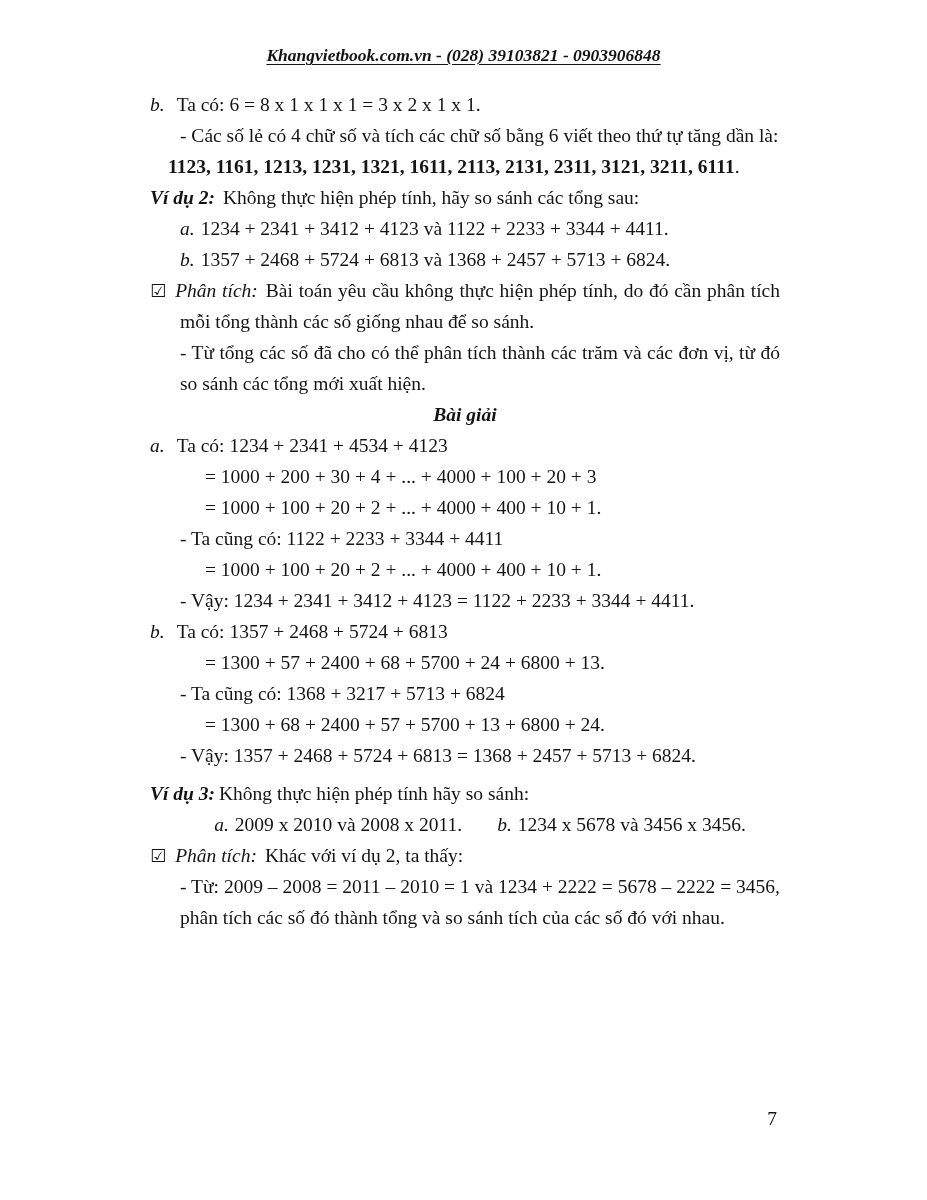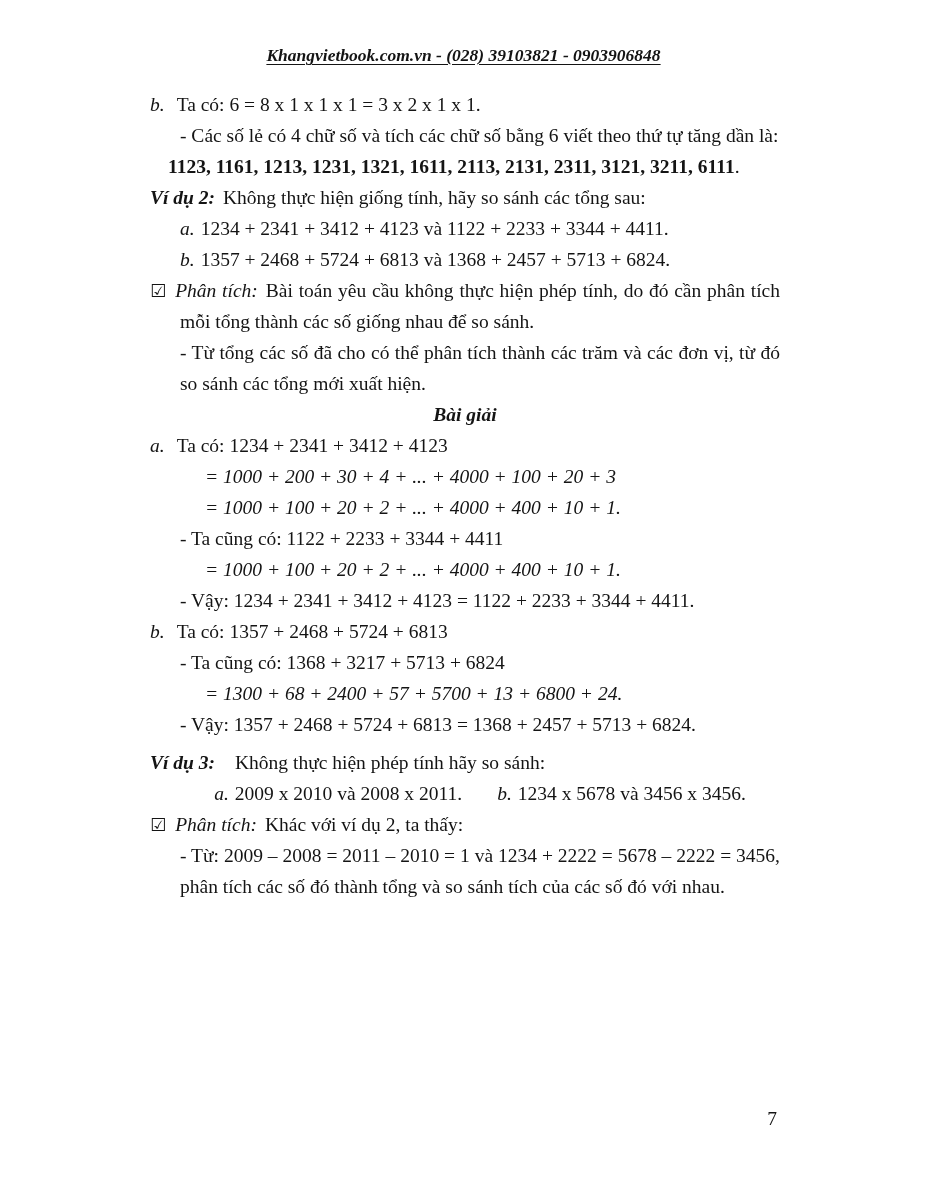--- a/index.html
+++ b/index.html
@@ -41,21 +41,21 @@
       text-align: justify;
       line-height: 31px;
     }
     .center { text-align: center; }
     .bold { font-weight: bold; }
     .bolditalic { font-weight: bold; font-style: italic; }
     .italic { font-style: italic; }
     .indent-18 { padding-left: 18px; }
     .indent-25 { padding-left: 25px; }
     .indent-30 { padding-left: 30px; }
-    .indent-55 { padding-left: 55px; font-style: italic; }
+    .indent-55 { padding-left: 55px; }
     .hang-check {
       padding-left: 30px;
       text-indent: -30px;
     }
     .item-label {
       font-style: italic;
       margin-right: 12px;
     }
     .checkbox {
       font-family: "DejaVu Sans", sans-serif;
@@ -86,48 +86,49 @@
 
   <div class="content">
 
 
     <p class="p"><span class="item-label">b.</span><span>Ta có: 6 = 8 x 1 x 1 x 1 = 3 x 2 x 1 x 1.</span></p>
 
     <p class="p indent-30">- Các số lẻ có 4 chữ số và tích các chữ số bằng 6 viết theo thứ tự tăng dần là:</p>
 
     <p class="p indent-18"><span class="bold">1123, 1161, 1213, 1231, 1321, 1611, 2113, 2131, 2311, 3121, 3211, 6111</span><span>.</span></p>
 
-    <p class="p"><span class="bolditalic" style="margin-right:8px;">Ví dụ 2:</span><span>Không thực hiện giống tính, hãy so sánh các tổng sau:</span></p>
+    <p class="p"><span class="bolditalic" style="margin-right:8px;">Ví dụ 2:</span><span>Không thực hiện phép tính, hãy so sánh các tổng sau:</span></p>
 
     <p class="p indent-30"><span class="italic" style="margin-right:6px;">a.</span><span>1234 + 2341 + 3412 + 4123 và 1122 + 2233 + 3344 + 4411.</span></p>
 
     <p class="p indent-30"><span class="italic" style="margin-right:6px;">b.</span><span>1357 + 2468 + 5724 + 6813 và 1368 + 2457 + 5713 + 6824.</span></p>
 
     <p class="p hang-check"><span class="checkbox">☑</span><span class="label-italic">Phân tích:</span><span>Bài toán yêu cầu không thực hiện phép tính, do đó cần phân tích mỗi tổng thành các số giống nhau để so sánh.</span></p>
 
 
     <p class="p indent-30">- Từ tổng các số đã cho có thể phân tích thành các trăm và các đơn vị, từ đó so sánh các tổng mới xuất hiện.</p>
 
     <p class="p center bolditalic">Bài giải</p>
 
-    <p class="p"><span class="item-label">a.</span><span>Ta có: 1234 + 2341 + 3412 + 4123</span></p>
+    <p class="p"><span class="item-label">a.</span><span>Ta có: 1234 + 2341 + 4534 + 4123</span></p>
 
     <p class="p indent-55">= 1000 + 200 + 30 + 4 + ... + 4000 + 100 + 20 + 3</p>
     <p class="p indent-55">= 1000 + 100 + 20 + 2 + ... + 4000 + 400 + 10 + 1.</p>
     <p class="p indent-30">- Ta cũng có: 1122 + 2233 + 3344 + 4411</p>
     <p class="p indent-55">= 1000 + 100 + 20 + 2 + ... + 4000 + 400 + 10 + 1.</p>
     <p class="p indent-30">- Vậy: 1234 + 2341 + 3412 + 4123 = 1122 + 2233 + 3344 + 4411.</p>
 
     <p class="p"><span class="item-label">b.</span><span>Ta có: 1357 + 2468 + 5724 + 6813</span></p>
 
+    <p class="p indent-55">= 1300 + 57 + 2400 + 68 + 5700 + 24 + 6800 + 13.</p>
     <p class="p indent-30">- Ta cũng có: 1368 + 3217 + 5713 + 6824</p>
     <p class="p indent-55">= 1300 + 68 + 2400 + 57 + 5700 + 13 + 6800 + 24.</p>
     <p class="p indent-30">- Vậy: 1357 + 2468 + 5724 + 6813 = 1368 + 2457 + 5713 + 6824.</p>
 
-    <p class="p mt-sm"><span class="bolditalic" style="margin-right:20px;">Ví dụ 3:</span><span>Không thực hiện phép tính hãy so sánh:</span></p>
+    <p class="p mt-sm"><span class="bolditalic" style="margin-right:4px;">Ví dụ 3:</span><span>Không thực hiện phép tính hãy so sánh:</span></p>
 
     <p class="p indent-30" style="text-align:center;"><span class="italic" style="margin-right:6px;">a.</span><span>2009 x 2010 và 2008 x 2011.</span><span class="italic col-b" style="margin-right:6px;">b.</span><span>1234 x 5678 và 3456 x 3456.</span></p>
 
     <p class="p hang-check"><span class="checkbox">☑</span><span class="label-italic">Phân tích:</span><span>Khác với ví dụ 2, ta thấy:</span></p>
 
     <p class="p indent-30">- Từ: 2009 – 2008 = 2011 – 2010 = 1 và 1234 + 2222 = 5678 – 2222 = 3456, phân tích các số đó thành tổng và so sánh tích của các số đó với nhau.</p>
 
   </div>
 
   <div class="page-number">7</div>

